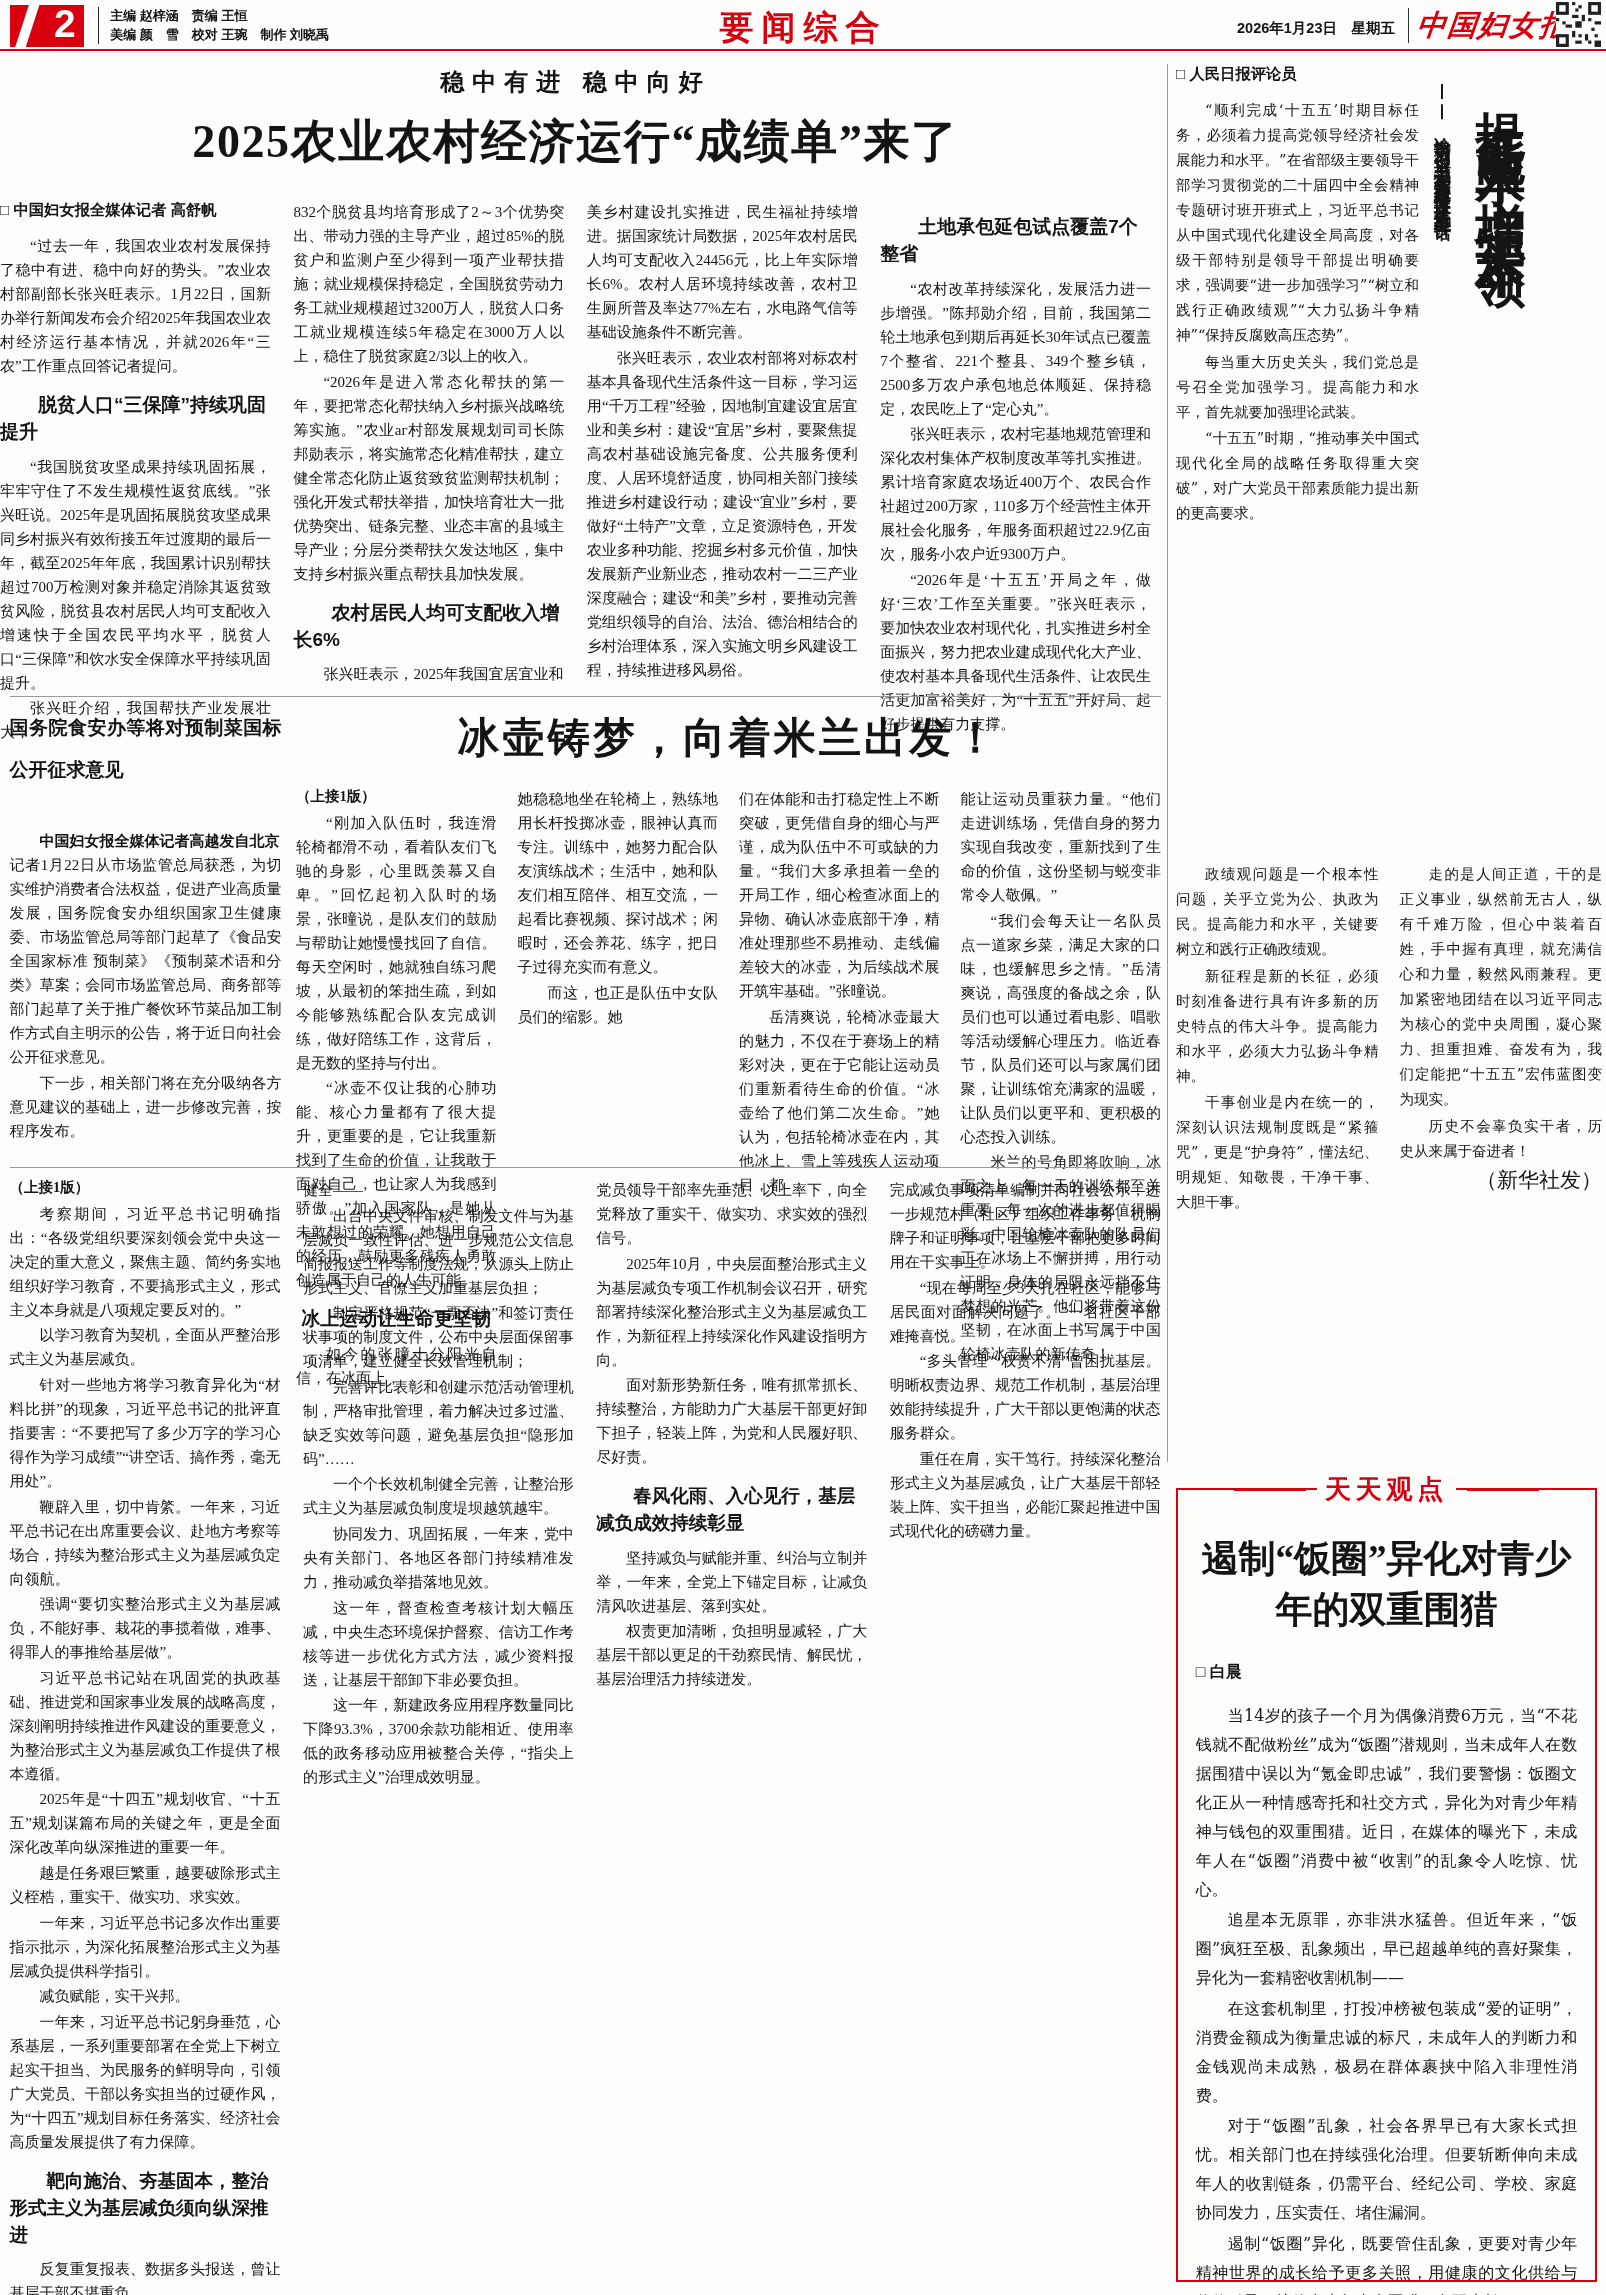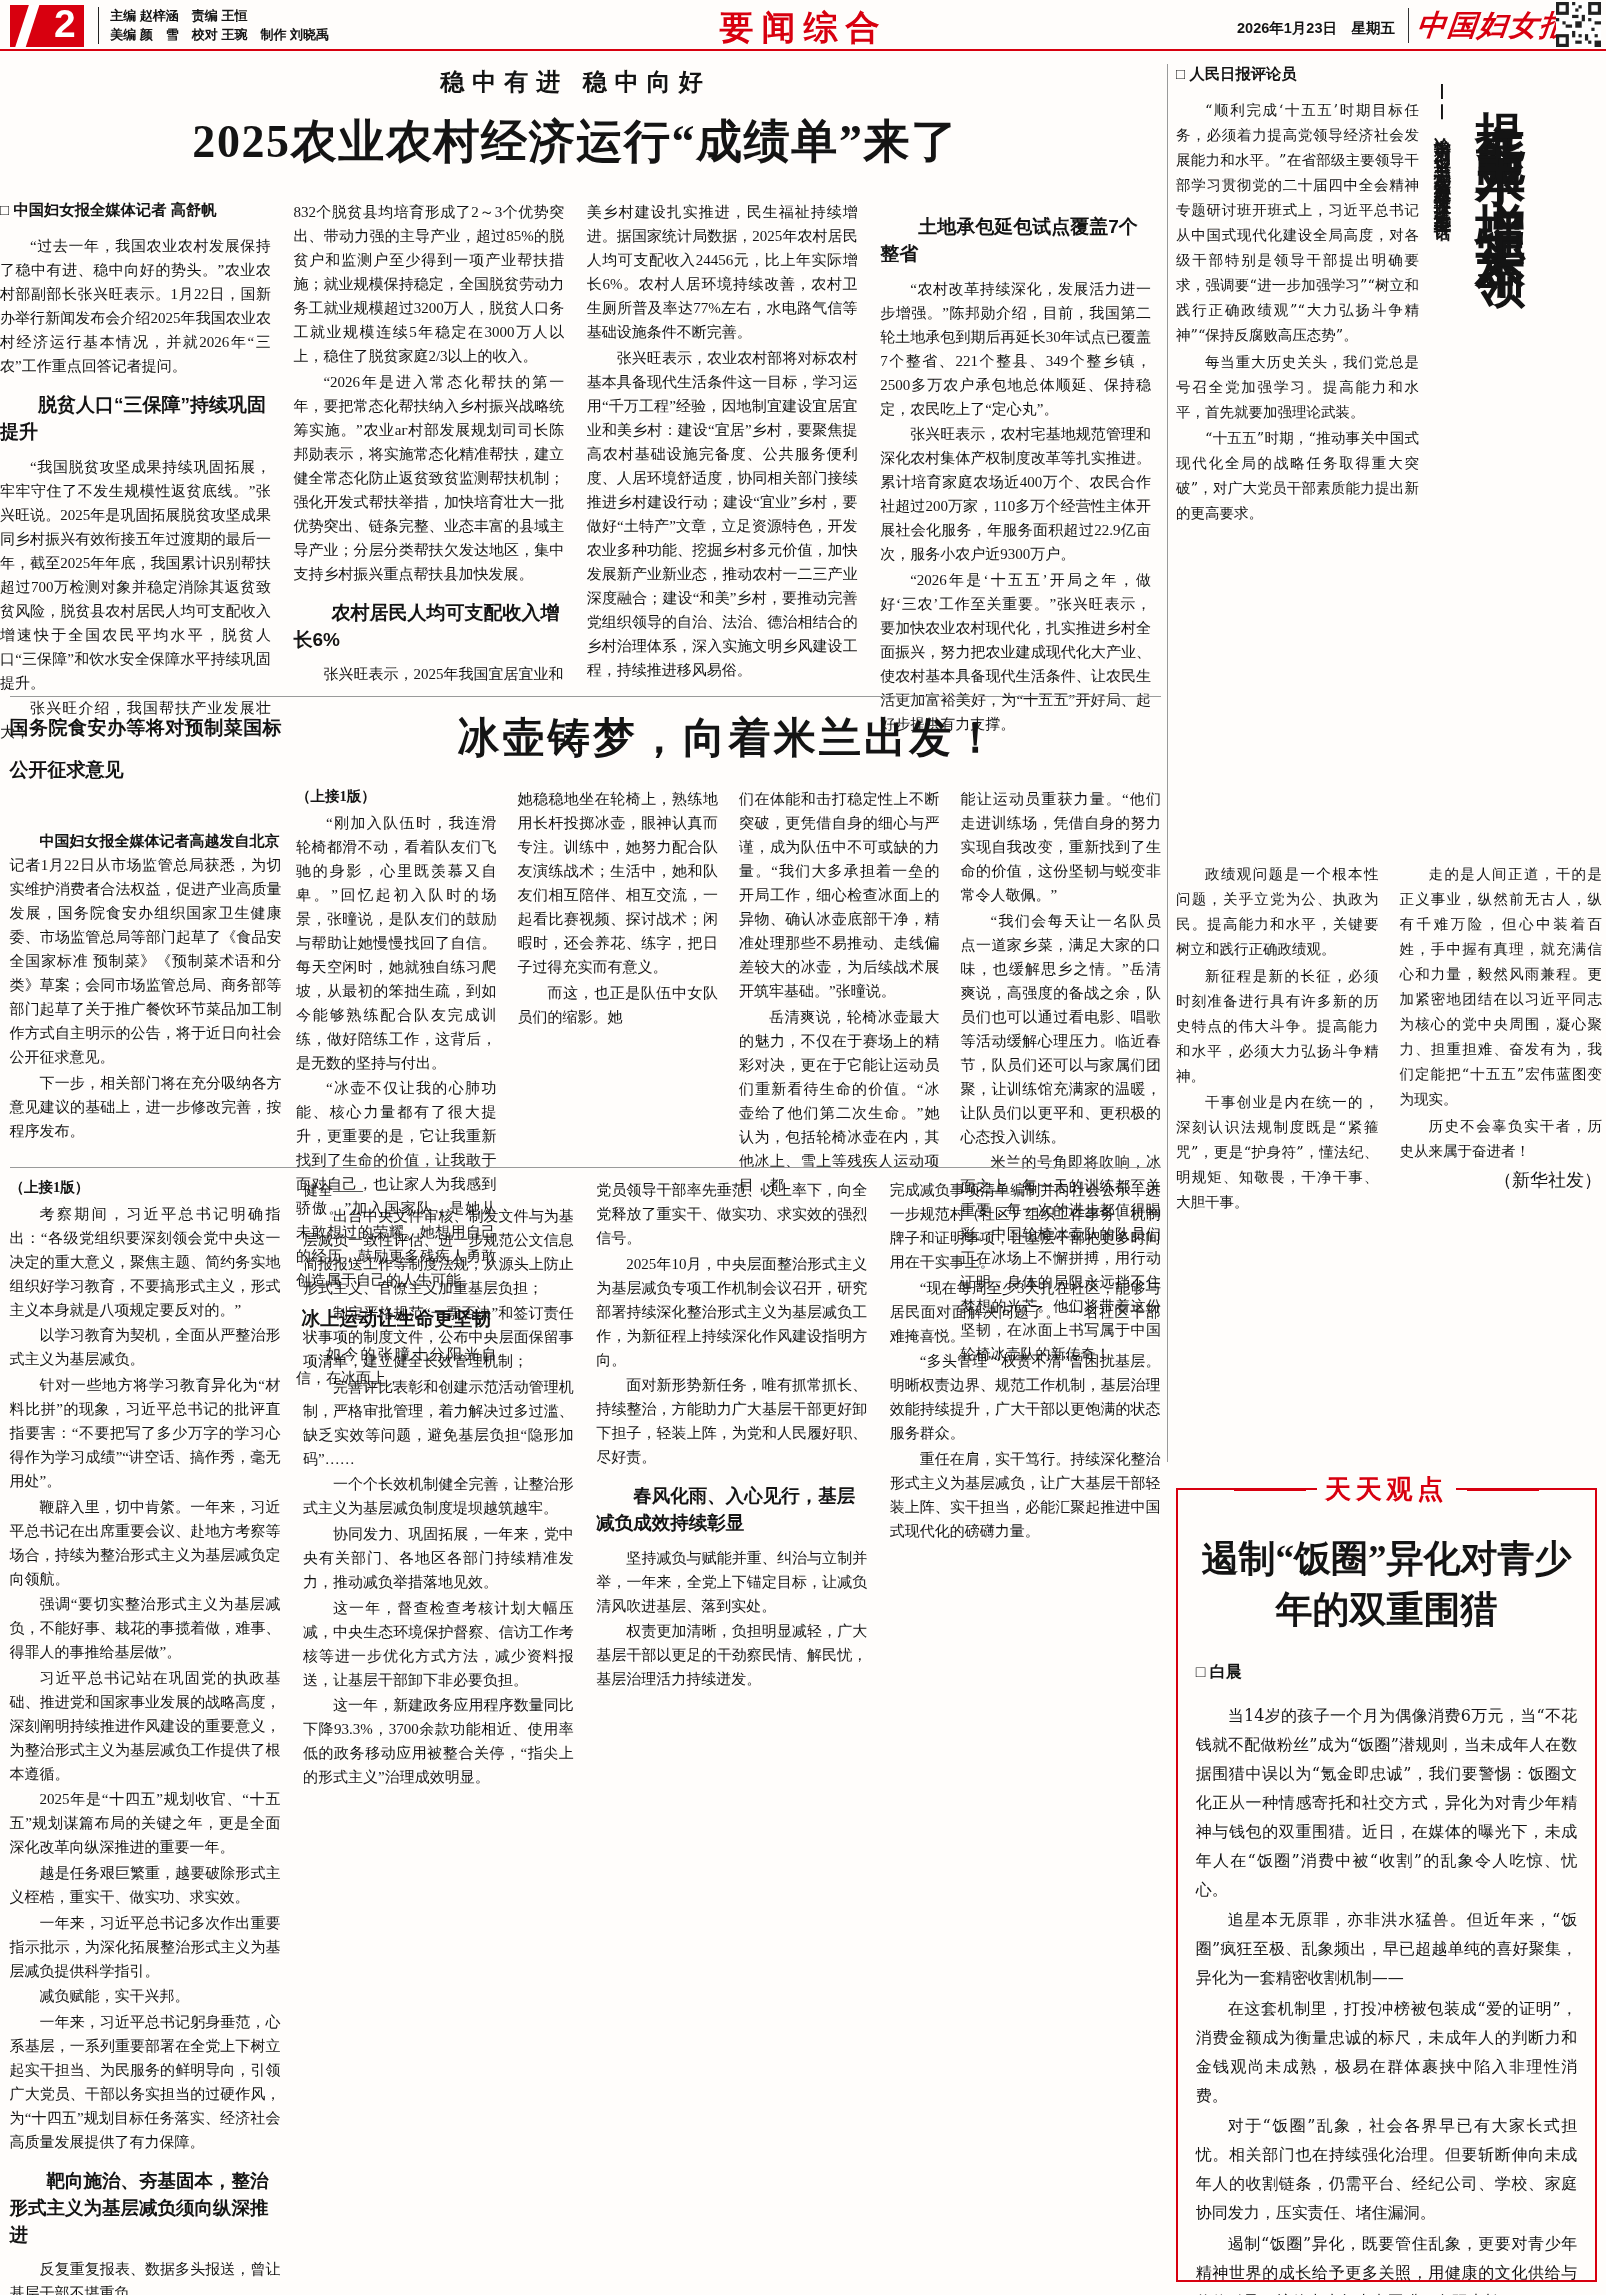--- a/index.html
+++ b/index.html
@@ -20,21 +20,21 @@
             font-style:italic;letter-spacing:1.6px;transform:skewX(-6deg);}
   .qr{position:absolute;left:1556px;top:2.4px;}
   .red-rule{position:absolute;left:0;top:49px;width:1607px;height:2.4px;background:#d8000f;}
   
   .para{font-size:15px;line-height:24px;text-align:justify;text-indent:2em;margin:0 0 1.6px 0;}
   .cont{font-size:15px;line-height:24px;text-align:justify;text-indent:0;margin:0 0 1.6px 0;}
   .byline{font-size:15.3px;font-weight:bold;margin:0 0 13px 0;font-family:"Liberation Sans",sans-serif;}
   .note{font-size:14.5px;font-weight:bold;margin:0 0 4.8px 0;}
   .subhead{font-size:19px;line-height:27px;font-weight:bold;text-indent:2em;margin:13px 0 9.6px 0;
            font-family:"Liberation Sans","DejaVu Sans",sans-serif;}
-  .credit{font-size:18px;line-height:24px;text-align:right;margin-top:4.8px;}
+  .credit{font-size:21px;line-height:24px;text-align:right;margin-top:4.8px;}
   .plead b{font-family:"Liberation Sans",sans-serif;}
   
   .lead{position:absolute;left:0;top:66px;width:1151px;}
   .lead-kicker{text-align:center;font-size:24px;font-weight:bold;letter-spacing:8px;
                font-family:"Liberation Sans",sans-serif;}
   .lead-headline{text-align:center;font-size:46px;font-weight:900;letter-spacing:1.6px;margin-top:13px;}
   .lead-cols{display:flex;gap:22.5px;margin-top:27px;}
   .lead-cols .col{flex:1;min-width:0;}
   
   .hdiv{position:absolute;background:#9a9a9a;height:0.8px;}

